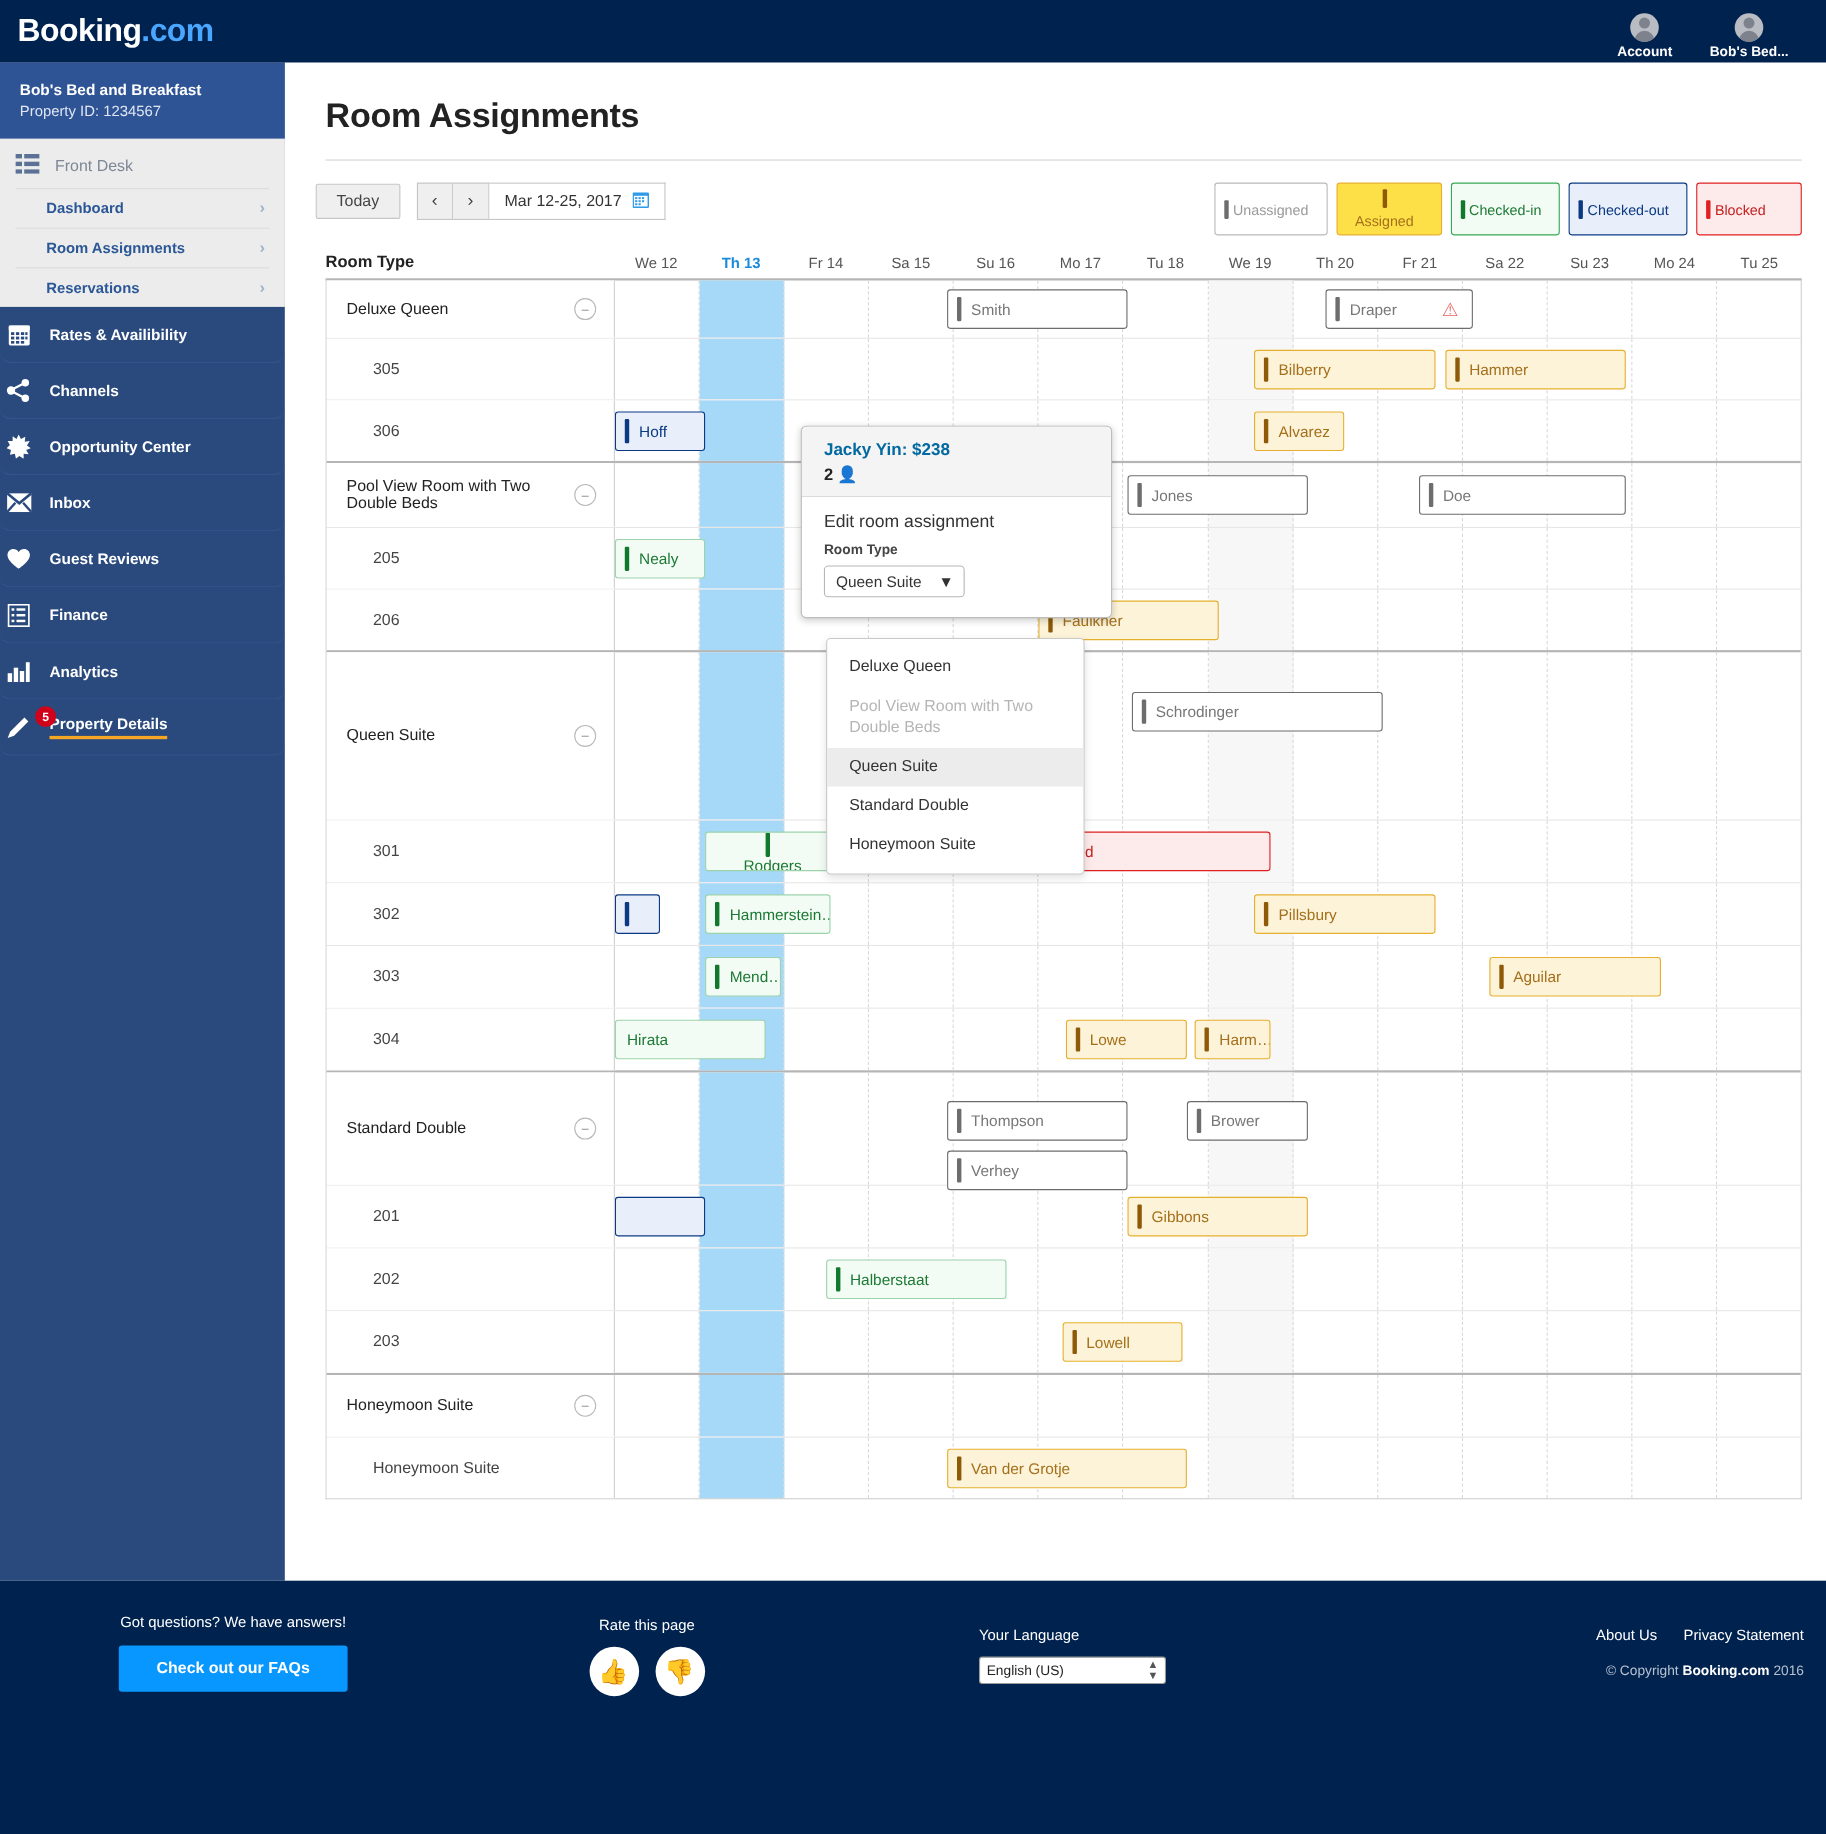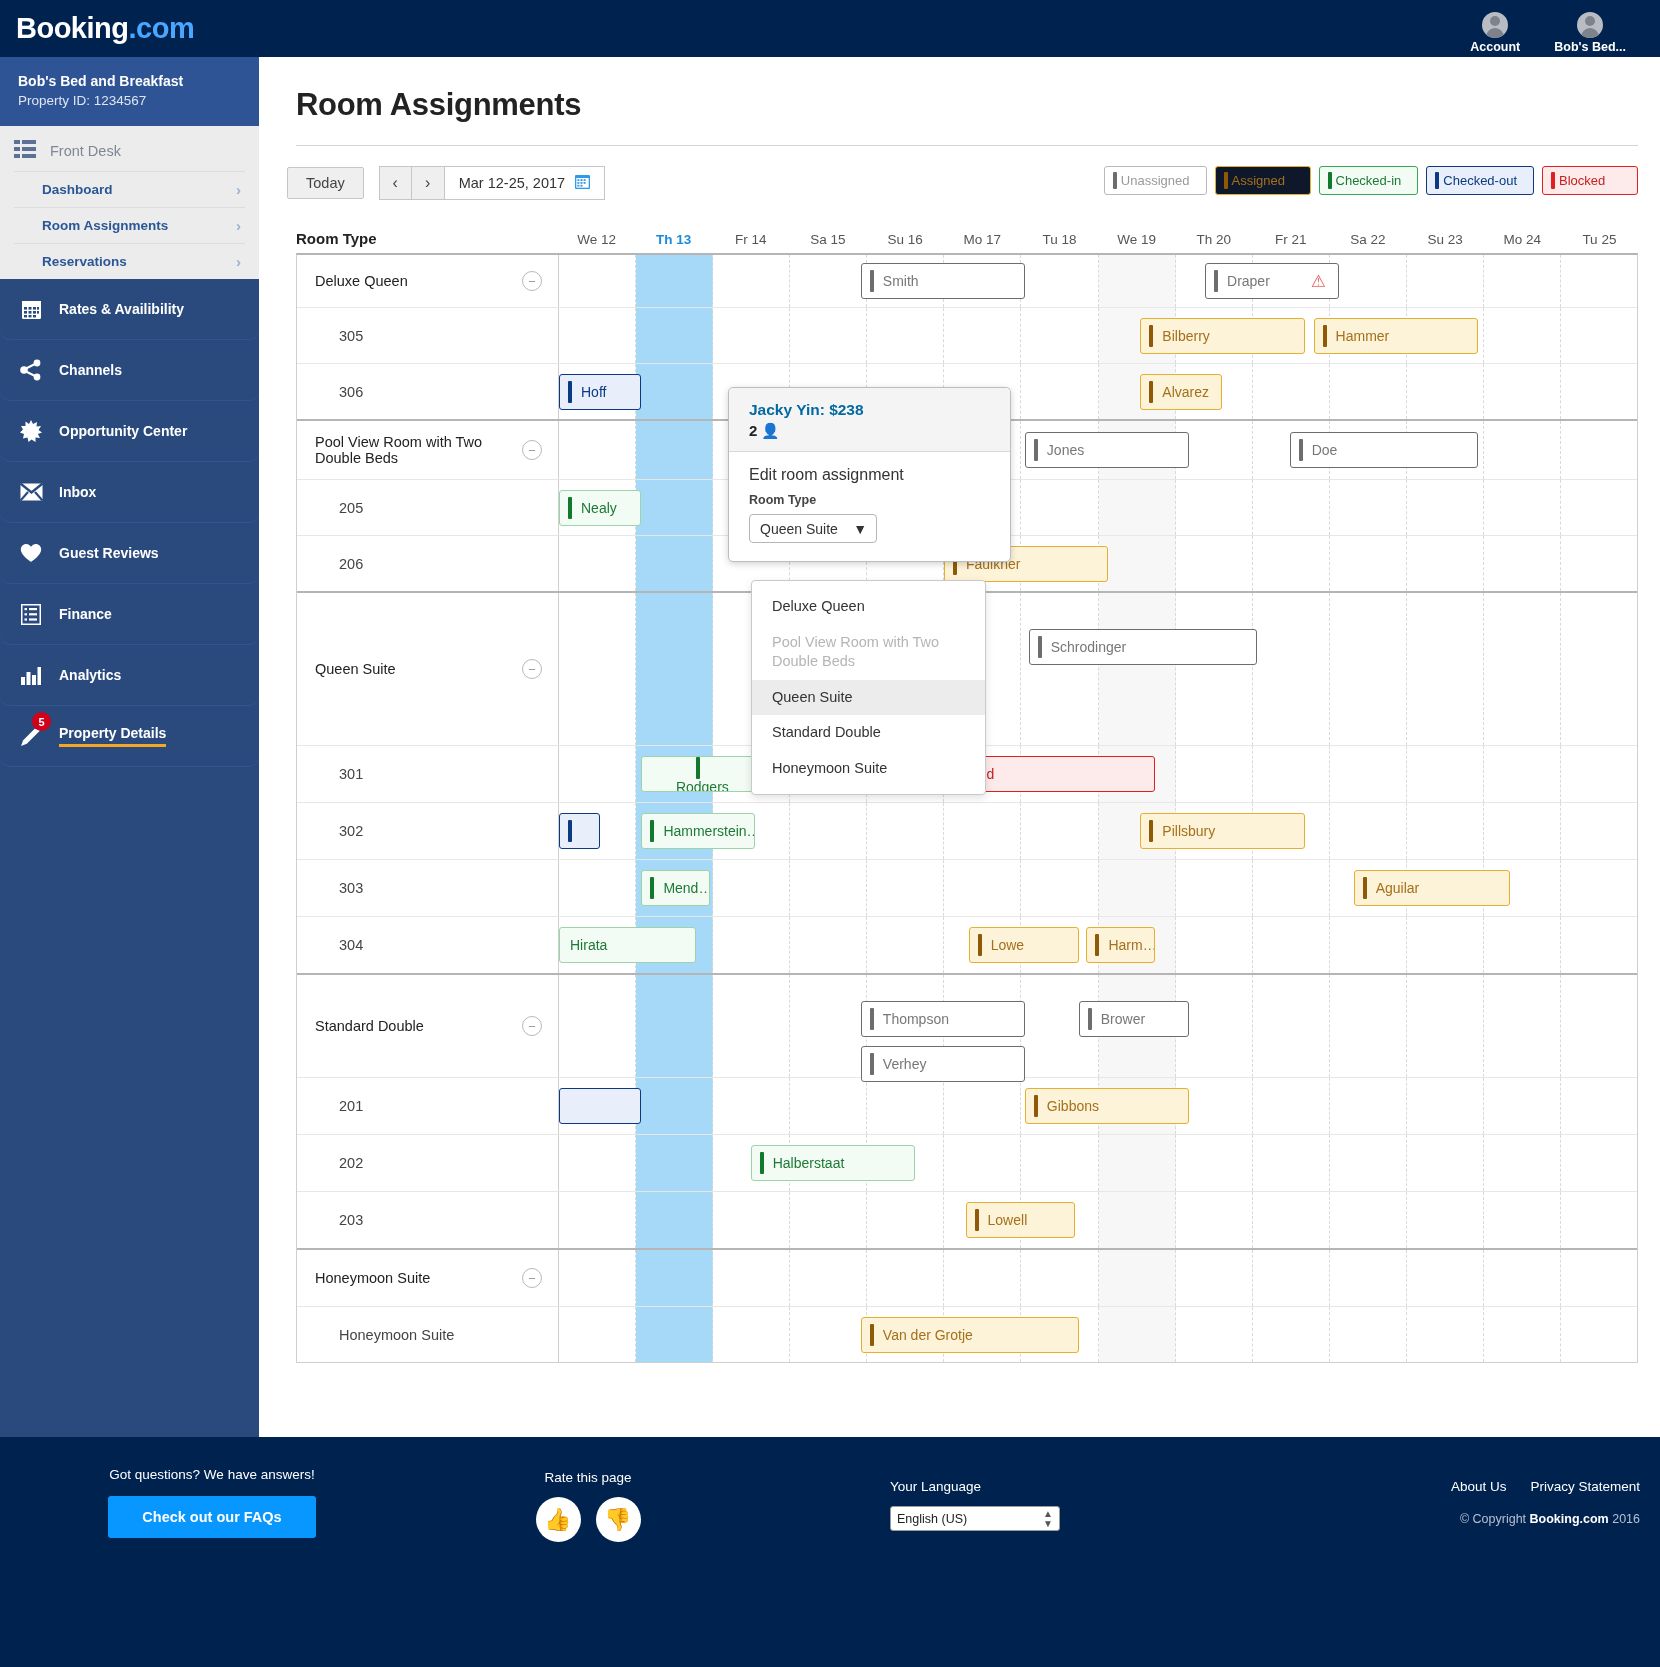--- a/index.html
+++ b/index.html
@@ -39,21 +39,21 @@
   .fd-header { display:flex; align-items:center; padding:10px 0 10px 14px; }
   .fd-header .lbl { color:#7d8795; font-size:14.5px; margin-left:14px; }
   .fd-item {
     display:flex; align-items:center; justify-content:space-between;
     margin:0 14px; padding:9px 4px 9px 28px;
     border-top:1px solid #dcdcdc; color:#2b5796; font-weight:bold; font-size:13.5px;
     cursor:pointer;
   }
   .fd-item .chev { color:#9eb3d0; font-size:15px; font-weight:bold; }
   .nav-item {
-    display:flex; align-items:center; height:61px; padding-left:17px;
+    display:flex; align-items:center; height:51px; padding-left:3px;
     border-bottom:1px solid #34558c; color:#ffffff; font-weight:bold; font-size:14px;
     cursor:pointer; position:relative;border-radius:10px;
   }
   .nav-item .nav-ico { width:28px; height:24px; margin-right:14px; display:flex; align-items:center; justify-content:center; }
   .nav-item.active .nav-label { border-bottom:3px solid #f5a623; padding-bottom:3px; }
   .badge {
     position:absolute; left:32px; top:6px; background:#d0021b; color:#fff;
     border-radius:50%; width:19px; height:19px; font-size:11px;
     display:flex; align-items:center; justify-content:center; font-weight:bold;
   }
@@ -387,21 +387,21 @@
             </svg>
         </span>
       </div>
     </div>
 
     <div class="legend" id="legend">
         <div class="leg" style="background: rgb(255, 255, 255); border: 1px solid rgb(185, 185, 185); color: rgb(154, 154, 154);">
           <span class="bar" style="background: rgb(109, 109, 109);"></span>
           <span>Unassigned</span>
         </div>
-        <div class="leg" style="background: #0f172a; border: 1px solid rgb(229, 176, 46); color: rgb(164, 112, 27);">
+        <div class="leg" style="background: #fde047; border: 1px solid rgb(229, 176, 46); color: rgb(164, 112, 27); flex-direction: column;">
           <span class="bar" style="background: rgb(143, 90, 8);"></span>
           <span>Assigned</span>
         </div>
         <div class="leg" style="background: rgb(243, 251, 245); border: 1px solid rgb(52, 168, 83); color: rgb(29, 122, 52);">
           <span class="bar" style="background: rgb(17, 121, 44);"></span>
           <span>Checked-in</span>
         </div>
         <div class="leg" style="background: rgb(232, 238, 250); border: 1px solid rgb(11, 58, 130); color: rgb(11, 58, 130);">
           <span class="bar" style="background: rgb(11, 58, 130);"></span>
           <span>Checked-out</span>

